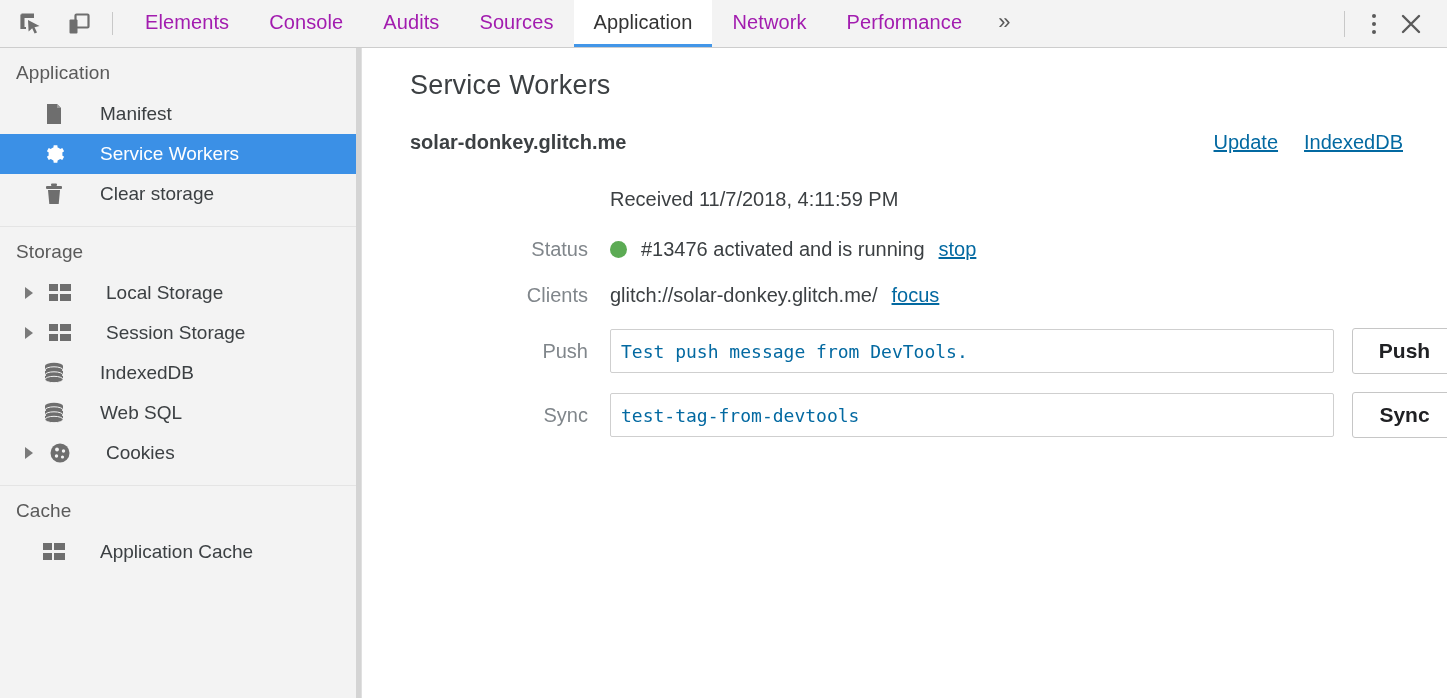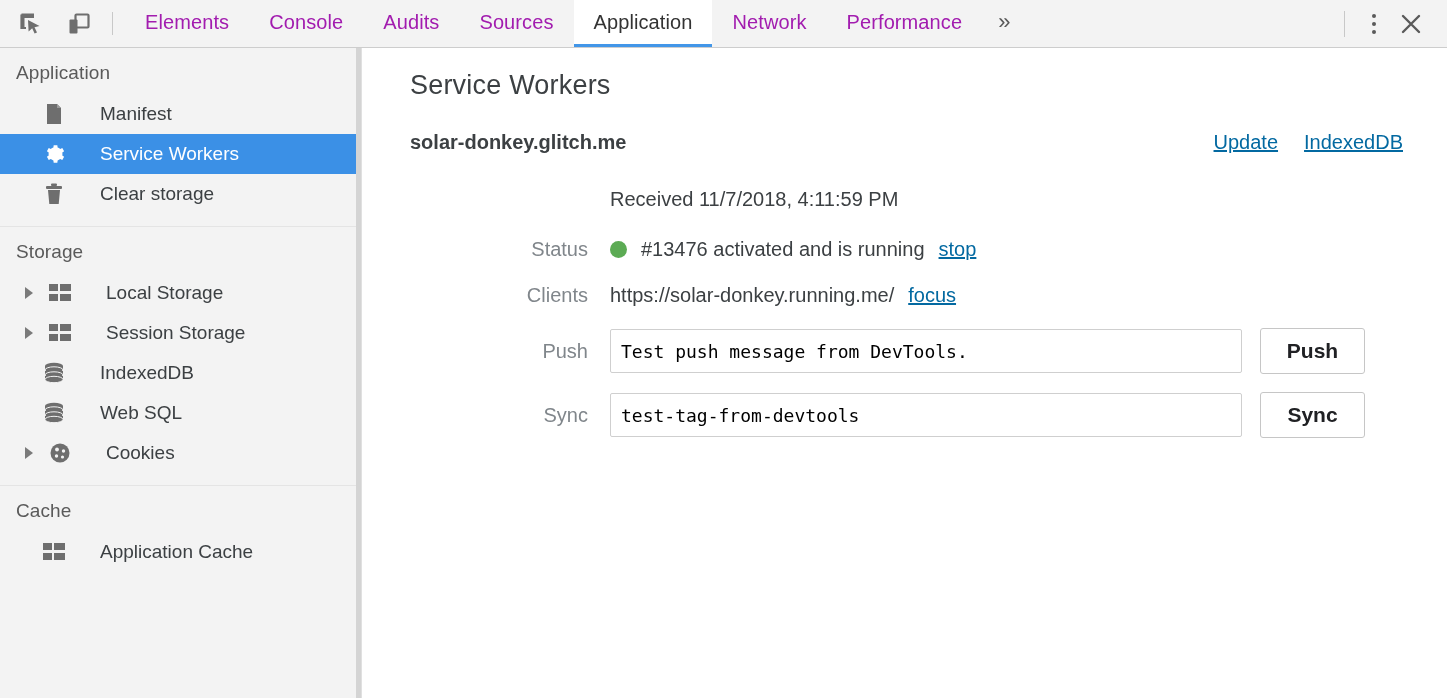--- a/index.html
+++ b/index.html
@@ -119,25 +119,25 @@
     font-size: 20px; color: #80868b;
   }
   .row-val { font-size: 20px; color: #3c4043; display: flex; align-items: center; gap: 14px; }
   .dot-green {
     width: 17px; height: 17px; border-radius: 50%;
     background: #5cab54; display: inline-block;
   }
   .row.tight { min-height: 40px; }
   .row.sub { padding-top: 2px; }
   .inp {
-    height: 44px; width: 632px;
+    height: 44px; width: 724px;
     border: 1px solid #cfcfcf; border-radius: 2px;
     background: #fff;
     font-family: "DejaVu Sans Mono", monospace;
-    font-size: 18px; color: #000000;
+    font-size: 18px; color: #0369a1;
     padding: 0 10px;
     display: flex; align-items: center;
   }
   .btn {
     height: 46px; min-width: 105px;
     border: 1px solid #c6c6c6; border-radius: 3px;
     background: #fff;
     font-size: 21px; font-weight: bold; color: #202124;
     font-family: "Liberation Sans", sans-serif;
     display: flex; align-items: center; justify-content: center;
@@ -377,21 +377,21 @@
             <div class="row-val">
               <span class="dot-green"></span>
               <span>#13476 activated and is running</span>
               <a class="lnk" href="#">stop</a>
             </div>
           </div>
 
           <div class="row" style="padding-top:16px">
             <div class="row-label">Clients</div>
             <div class="row-val">
-              <span>https://solar-donkey.running.me/</span>
+              <span>glitch://solar-donkey.glitch.me/</span>
               <a class="lnk" href="#">focus</a>
             </div>
           </div>
 
           <div class="row" style="padding-top:18px">
             <div class="row-label">Push</div>
             <div class="row-io">
               <div class="inp">Test push message from DevTools.</div>
               <div class="btn">Push</div>
             </div>

